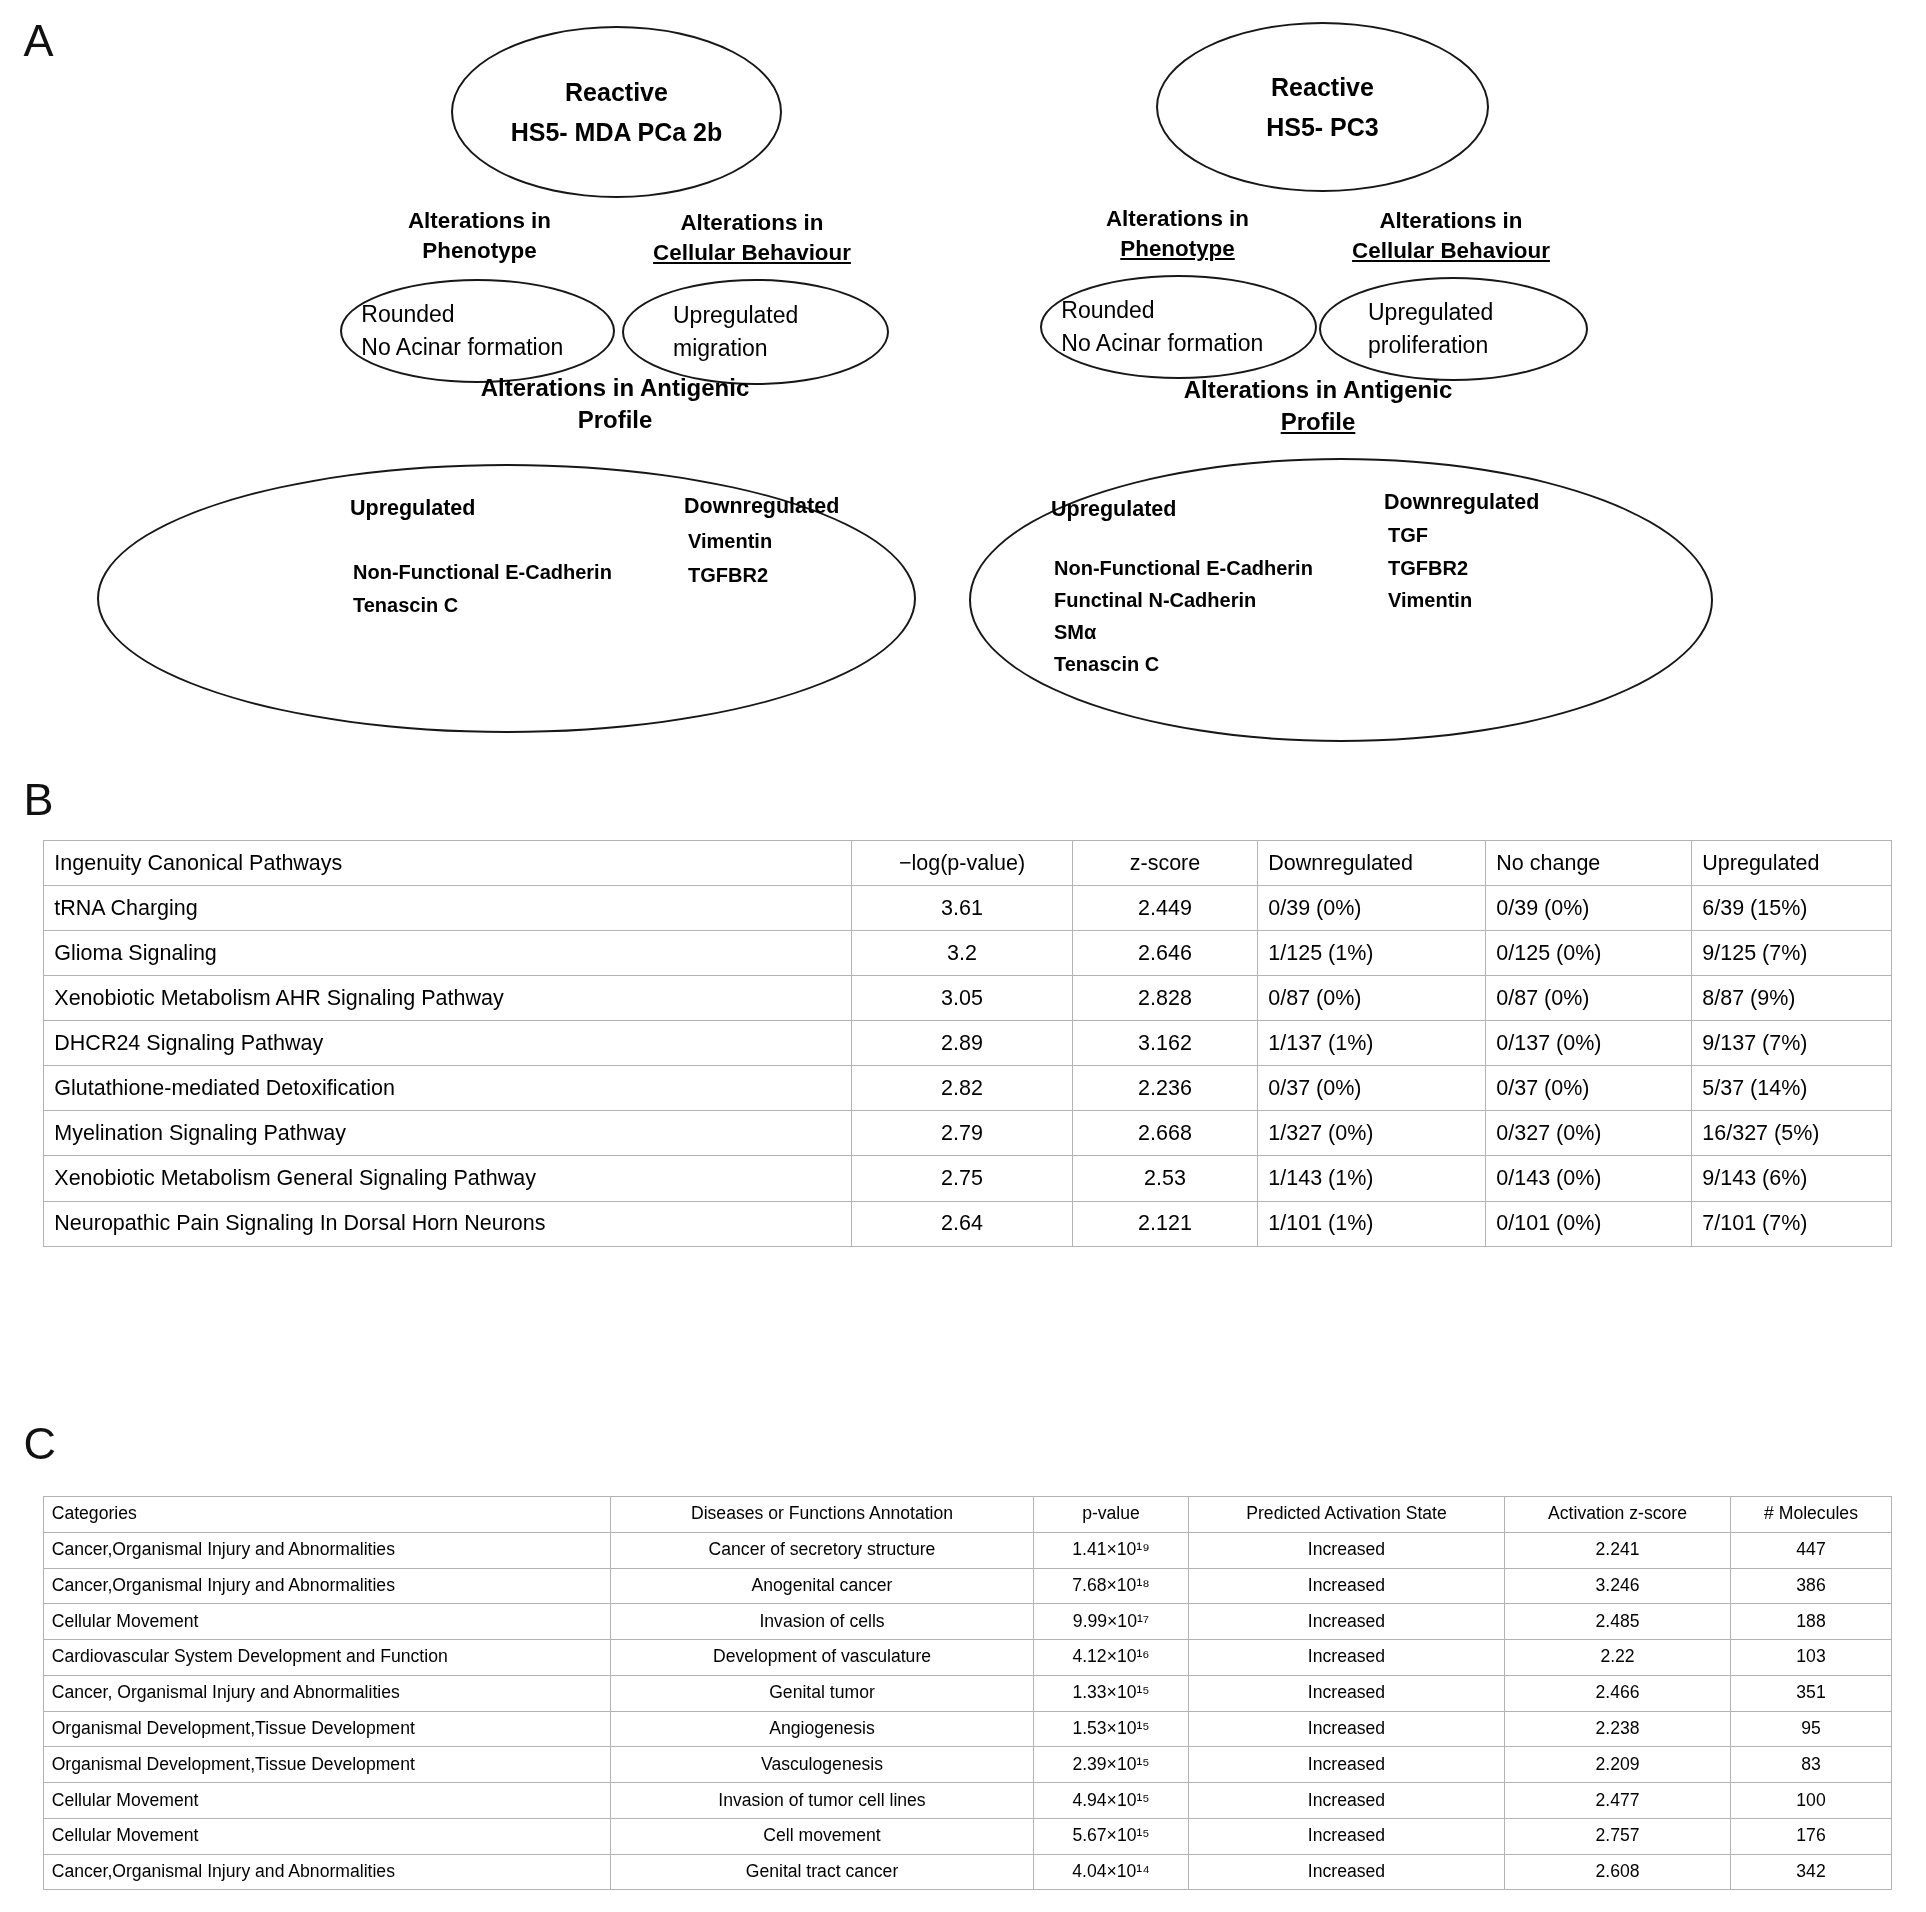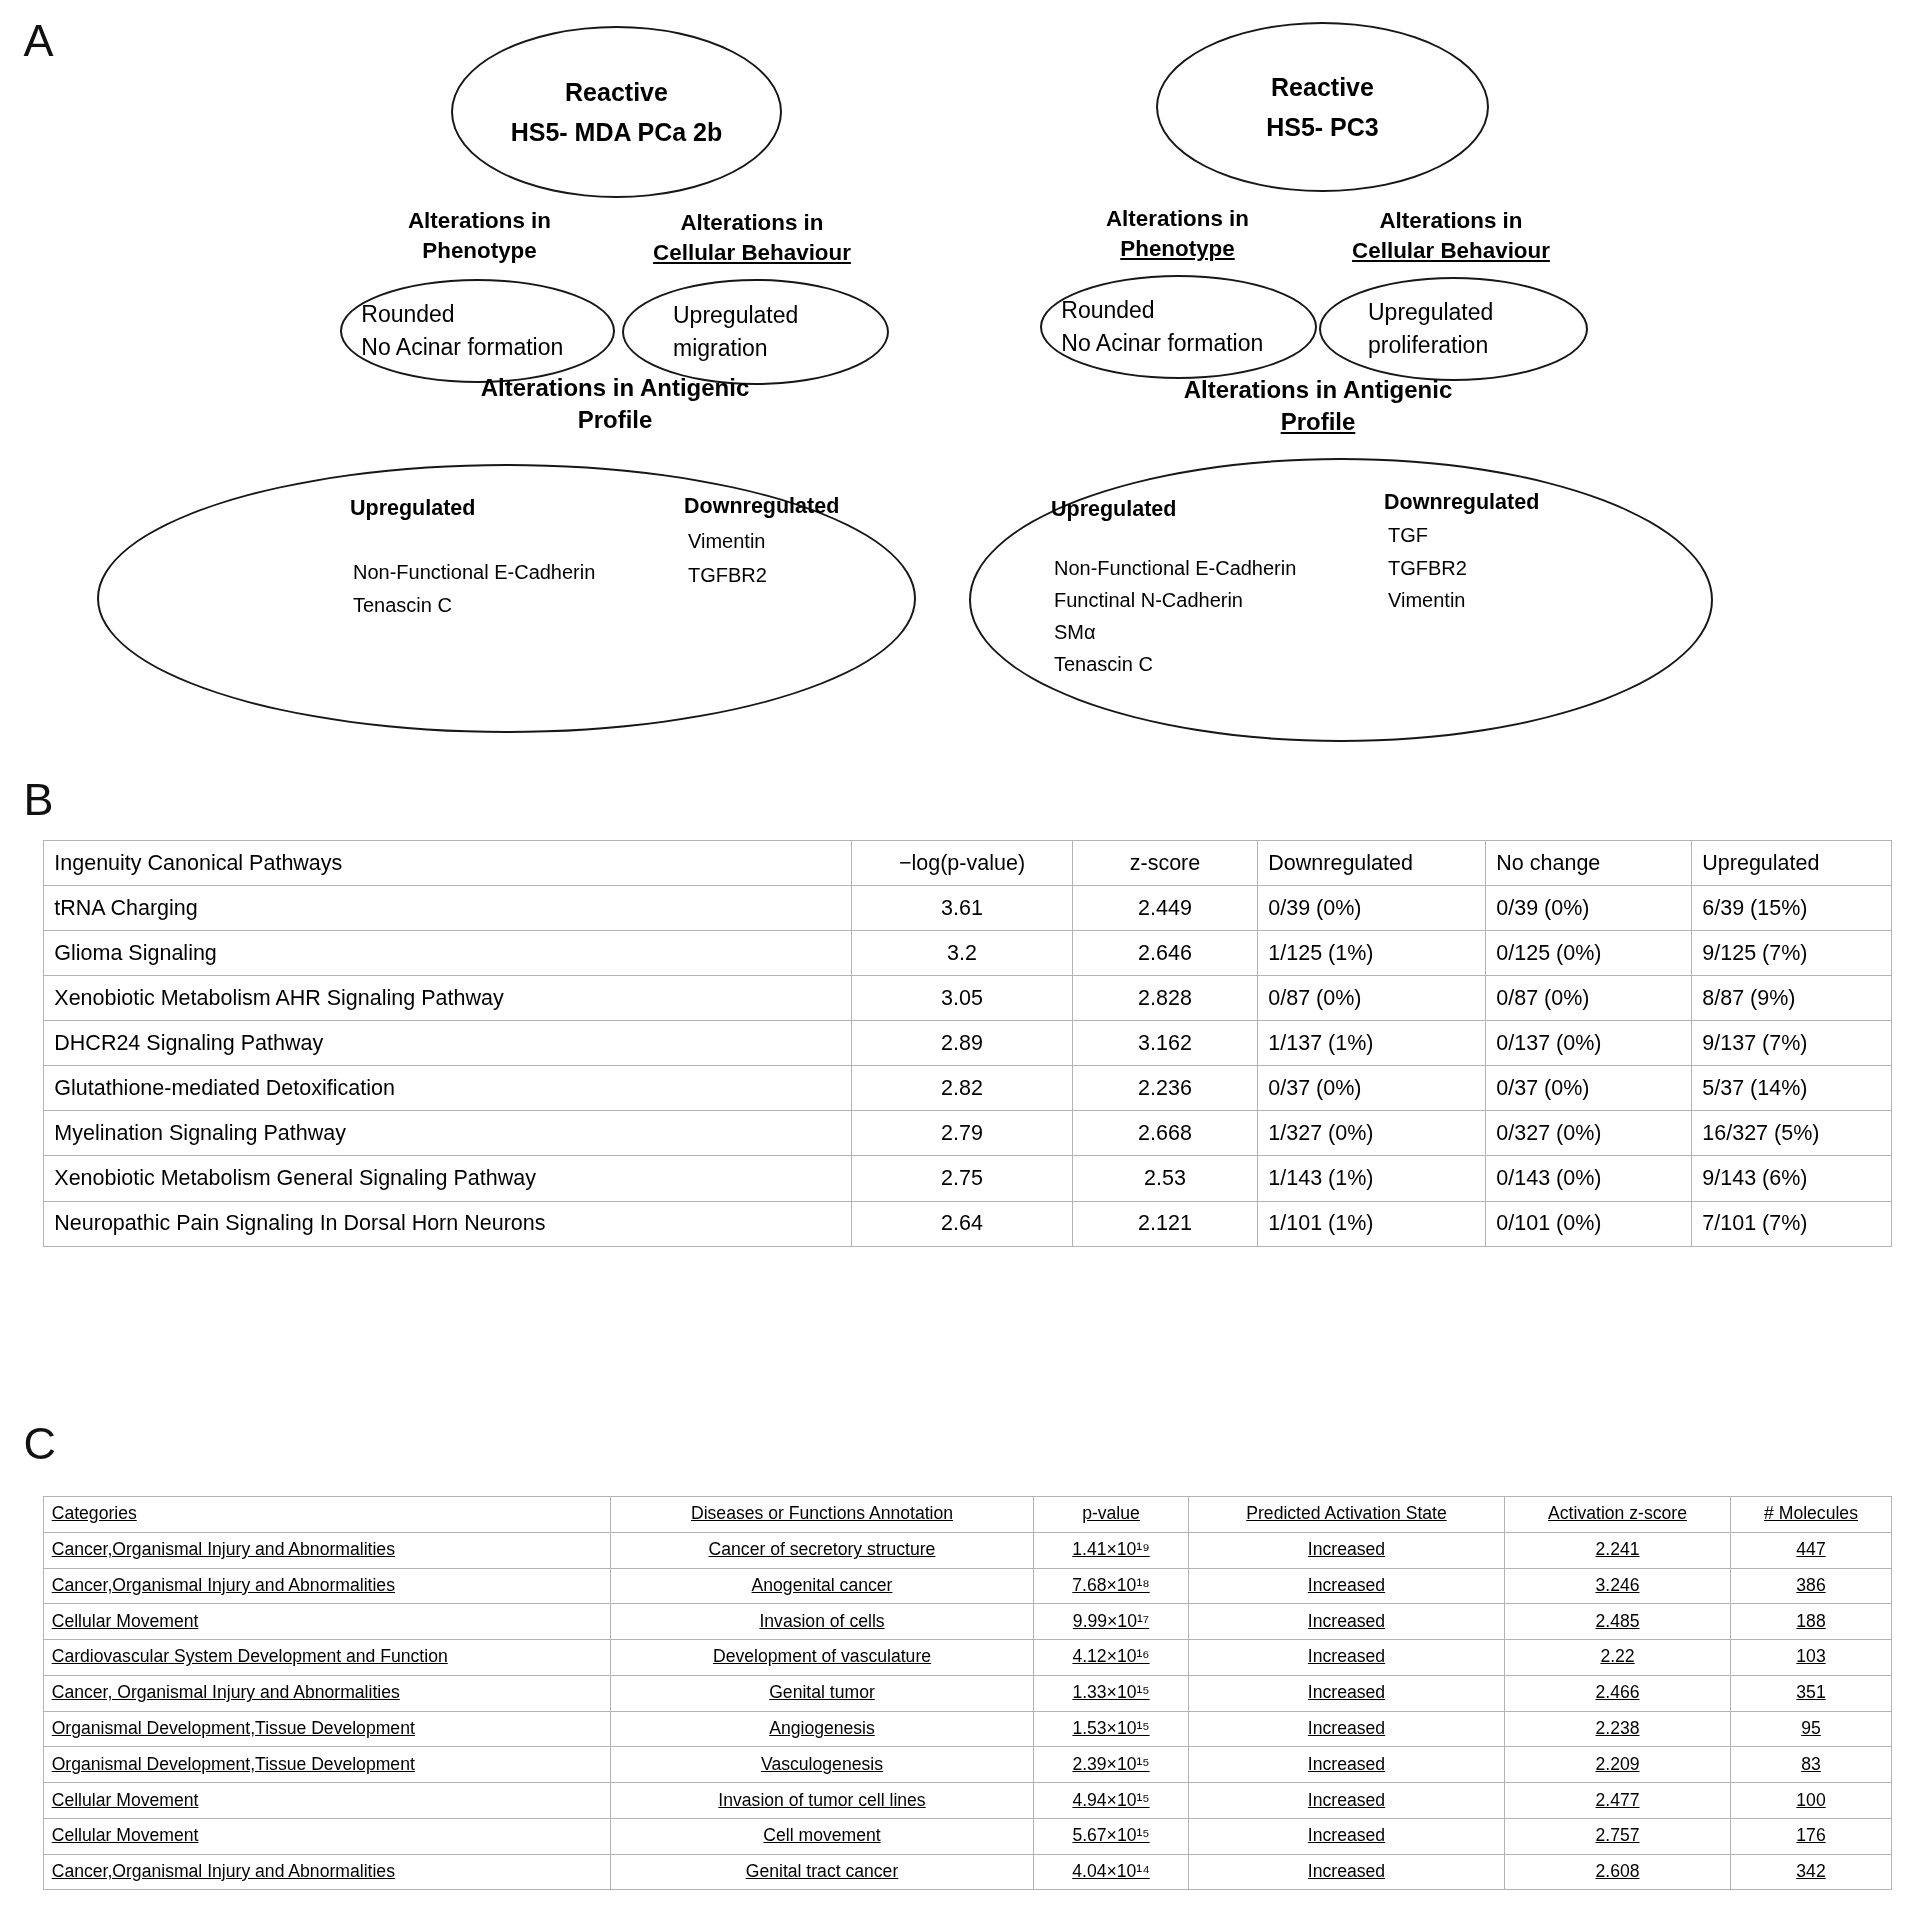--- a/index.html
+++ b/index.html
@@ -6,28 +6,28 @@
   body{font-family:"Liberation Sans", sans-serif;color:#000;}
   .page{position:relative;width:1926px;height:1913px;background:#fff;overflow:hidden;}
   .panel-letter{position:absolute;left:23.6px;font-size:45px;font-weight:400;color:#111;}
   .ellipse{position:absolute;border:2.1px solid #171717;border-radius:50%;box-sizing:border-box;background:#fff;}
   .center-col{display:flex;flex-direction:column;justify-content:center;align-items:center;text-align:center;}
   .title-txt{font-size:25px;font-weight:bold;line-height:1.6;}
   .lab{position:absolute;text-align:center;font-weight:bold;font-size:22.4px;line-height:1.32;}
   .u{text-decoration:underline;}
   .small-ell-txt{display:flex;flex-direction:column;justify-content:center;font-size:23px;line-height:1.42;}
   .big-head{position:absolute;font-size:21.5px;font-weight:bold;white-space:nowrap;}
-  .big-item{position:absolute;font-size:20px;font-weight:normal;white-space:nowrap;}
+  .big-item{position:absolute;font-size:20px;font-weight:bold;white-space:nowrap;}
   .tbl{position:absolute;border-collapse:collapse;table-layout:fixed;background:#fff;}
   .tbl th,.tbl td{border:0.9px solid #b3b3b3;overflow:hidden;white-space:nowrap;font-weight:normal;box-sizing:border-box;}
   .tblB{left:43px;top:840px;width:1848px;font-size:21.5px;}
   .tblB th,.tblB td{padding:8.6px 10.3px;line-height:1.25;text-align:left;}
   .tblB th:nth-child(2),.tblB th:nth-child(3),
   .tblB td:nth-child(2),.tblB td:nth-child(3){text-align:center;}
-  .tblC{left:43px;top:1496px;width:1848px;font-size:17.6px;text-decoration:underline;}
+  .tblC{left:43px;top:1496px;width:1848px;font-size:17.6px;}
   .tblC th,.tblC td{padding:6.4px 7.7px;line-height:1.25;text-align:center;}
   .tblC th:first-child,.tblC td:first-child{text-align:left;}
 </style>
 </head>
 <body>
 
 <div class="page">
 
   <div class="panel-letter" style="top:15px;">A</div>
 

